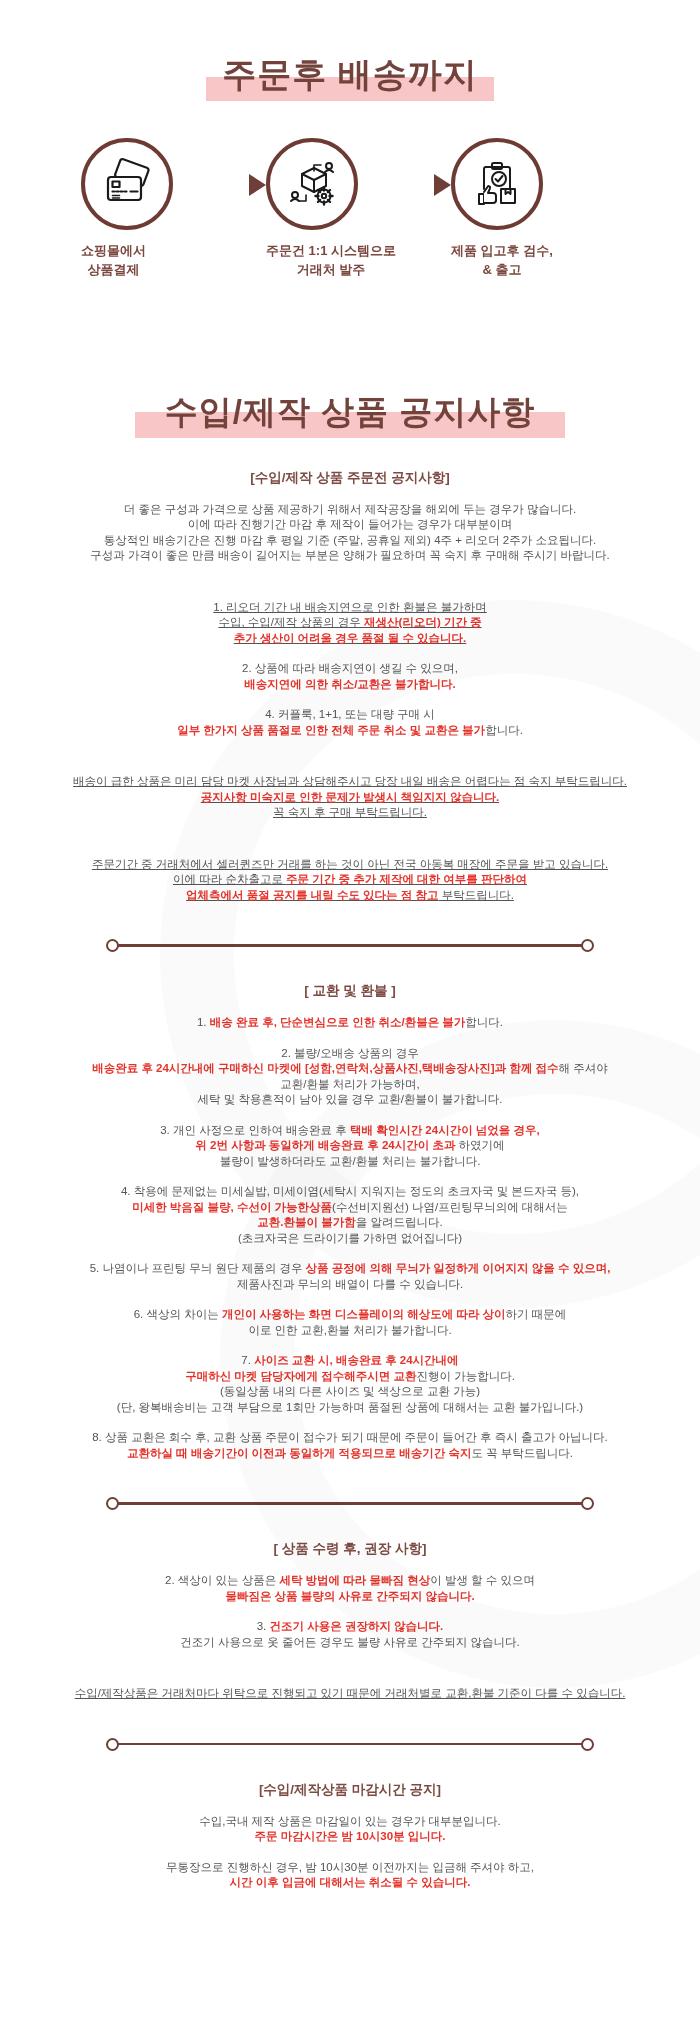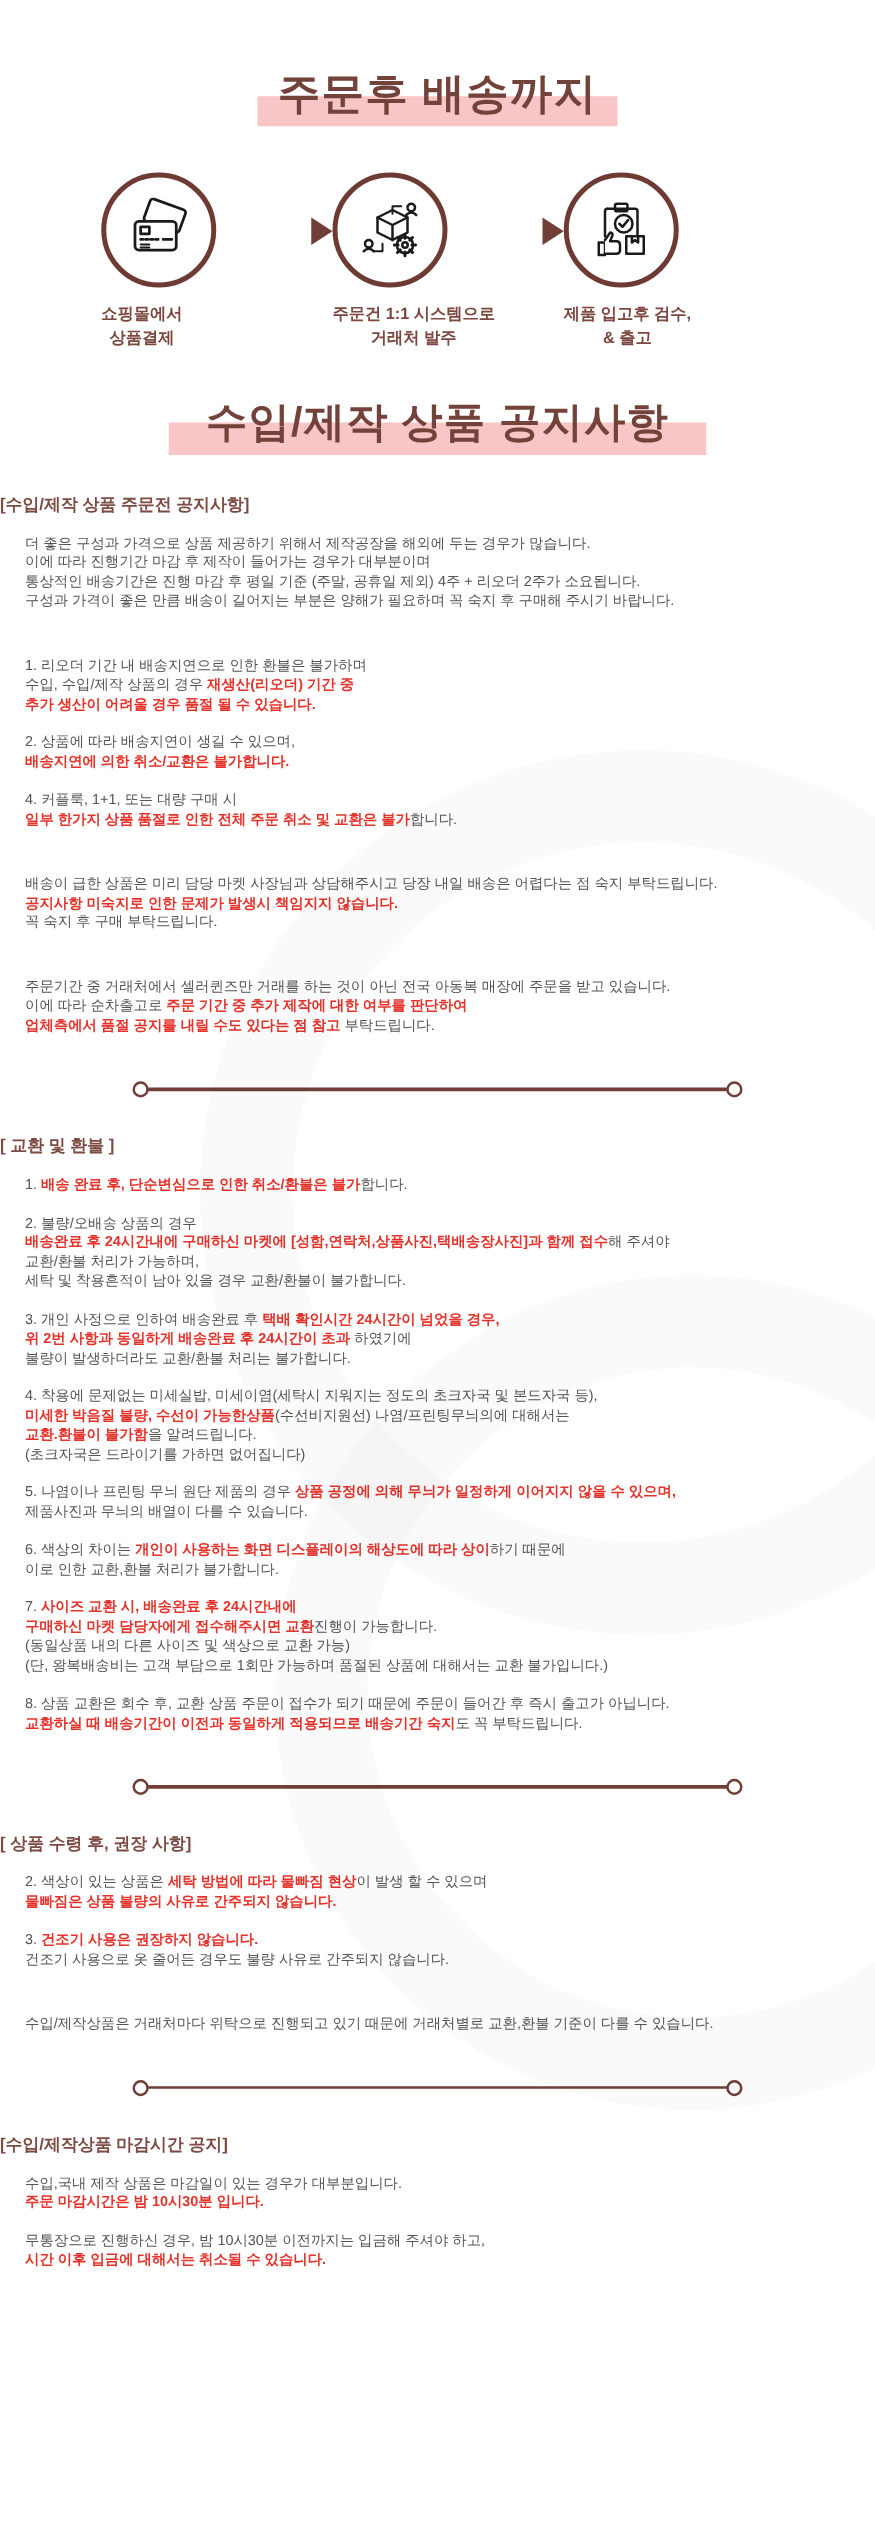--- a/index.html
+++ b/index.html
@@ -11,40 +11,40 @@
   .wm { position:absolute; border-radius:50%; border:74px solid rgba(0,0,0,0.018); pointer-events:none; }
   .wm1 { width:560px; height:560px; top:600px; left:160px; }
   .wm2 { width:520px; height:520px; top:1020px; left:220px; }
 
   
   .big-title { text-align:center; margin:0; }
   .htitle { position:relative; display:inline-block; font-weight:800; color:#73423a; letter-spacing:1px; }
   .htitle > span { position:relative; }
   .htitle::before { content:""; position:absolute; bottom:-3px; height:24px; background:#f9c6c8; left:-16px; right:-16px; }
   .t1 .htitle { font-size:34px; }
-  .t2 { margin-top:36px; }
+  .t2 { margin-top:110px; }
   .t2 .htitle { font-size:33px; }
   .t2 .htitle::before { left:-30px; right:-30px; height:26px; }
 
   
   .flow { display:flex; justify-content:center; align-items:flex-start; margin-top:40px; }
   .step { display:flex; flex-direction:column; align-items:flex-start; width:168px; }
   .circle { width:84px; height:84px; border:4px solid #6e3b34; border-radius:50%;
             background:#fff; display:flex; align-items:center; justify-content:center; }
   .caption { margin-top:12px; text-align:center; color:#7b473f; font-weight:700;
              font-size:13px; line-height:1.45; white-space:pre-line; }
   .arrow { width:0; height:0; border-top:11px solid transparent; border-bottom:11px solid transparent;
            border-left:17px solid #6f3f37; margin-top:36px; }
 
   
   .notice-body { margin-top:34px; }
-  .notice-section { }
+  .notice-section { text-align:center; }
   .sec-heading { margin:0 0 13px; color:#7d4b43; font-size:13.5px; font-weight:700; }
   .block { margin:15px auto 0; max-width:660px; color:#545454; font-size:11.5px; line-height:15.5px; }
-  .block.sp { margin-top:36px; }
+  .block.sp { margin-top:36px;text-decoration:underline; }
   .block .em { color:#e5332b; font-weight:700; }
 
   .divider { display:flex; align-items:center; width:488px; margin:36px auto 30px; }
   .divider .dot { width:9px; height:9px; border:2.5px solid #6f3f37; border-radius:50%; background:#fff; flex:none; }
   .divider .line { flex:1; height:2.5px; background:#6f3f37; margin:0 -1px; }
 
   svg { display:block; }
 </style>
 </head>
 <body>

